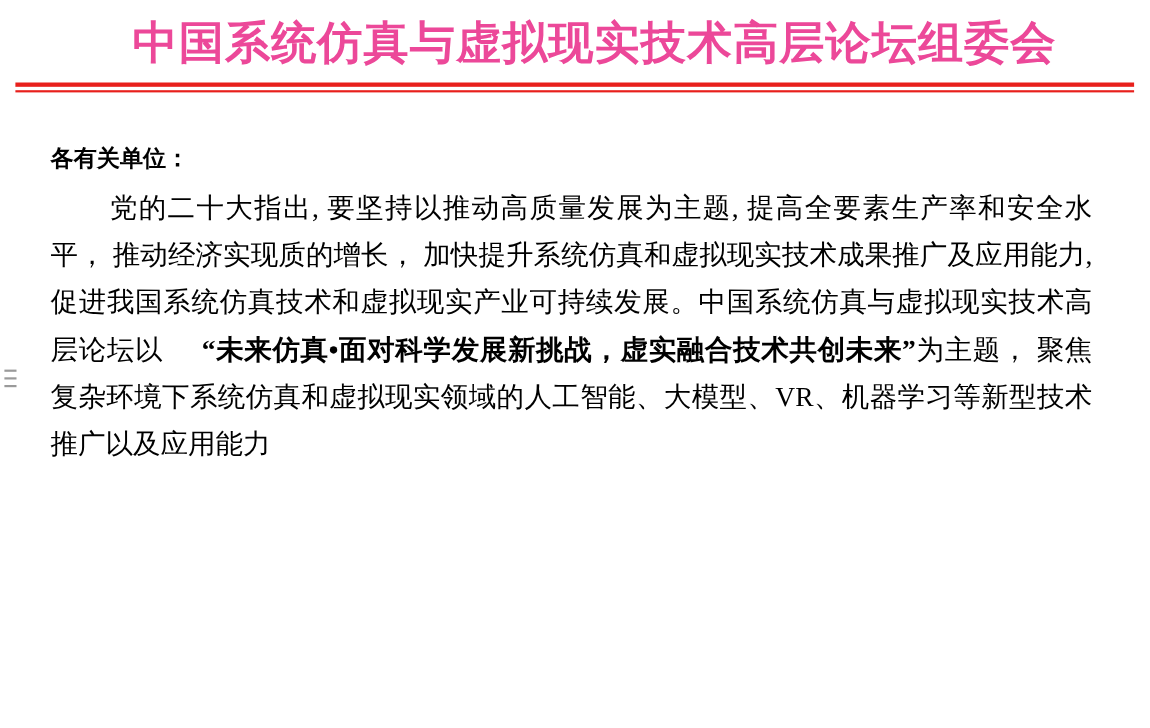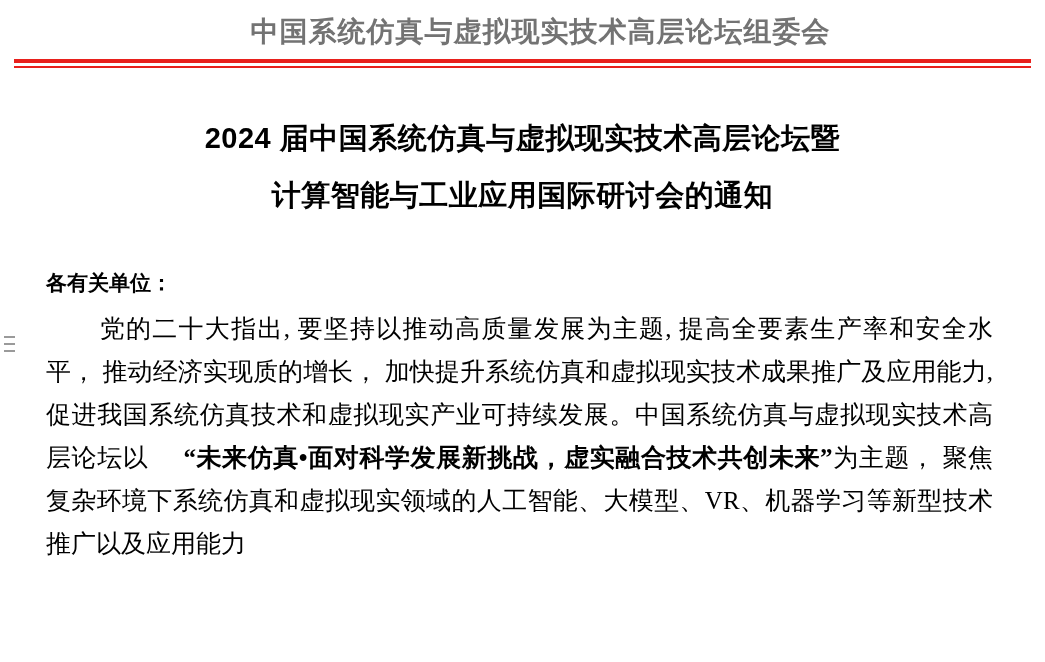--- a/index.html
+++ b/index.html
@@ -22,23 +22,23 @@
     box-sizing: border-box;
   }
 
   
   .masthead {
     padding-top: 14px;
     text-align: center;
   }
   .masthead-title {
     font-family: "Liberation Serif", "DejaVu Serif", serif;
-    font-size: 28px;
+    font-size: 41px;
     font-weight: bold;
-    color: #737373;
+    color: #ec4899;
     letter-spacing: 1px;
     line-height: 1.25;
     white-space: nowrap;
     padding-left: 36px;
   }
   .masthead-rule-wrap {
     margin-top: 10px;
     padding: 0 14px;
   }
   .masthead-rule-thick {
@@ -119,23 +119,19 @@
 
   <div class="masthead">
     <div class="masthead-title">中国系统仿真与虚拟现实技术高层论坛组委会</div>
     <div class="masthead-rule-wrap">
       <div class="masthead-rule-thick"></div>
       <div class="masthead-rule-gap"></div>
       <div class="masthead-rule-thin"></div>
     </div>
   </div>
 
-  <div class="doc-title">
-    <span class="doc-title-line">2024 届中国系统仿真与虚拟现实技术高层论坛暨</span>
-    <span class="doc-title-line">计算智能与工业应用国际研讨会的通知</span>
-  </div>
 
   <div class="body-wrap">
     <div class="salutation">各有关单位：</div>
     <div class="para"><span class="indent"></span><span>党的二十大指出, 要坚持以推动高质量发展为主题, 提高全要素生产率和安全水平， 推动经济实现质的增长， 加快提升系统仿真和虚拟现实技术成果推广及应用能力, 促进我国系统仿真技术和虚拟现实产业可持续发展。中国系统仿真与虚拟现实技术高层论坛以</span><b>“未来仿真•面对科学发展新挑战，虚实融合技术共创未来”</b><span>为主题， 聚焦复杂环境下系统仿真和虚拟现实领域的人工智能、大模型、VR、机器学习等新型技术推广以及应用能力</span></div>
   </div>
 
 </div>
 
 </body></html>

